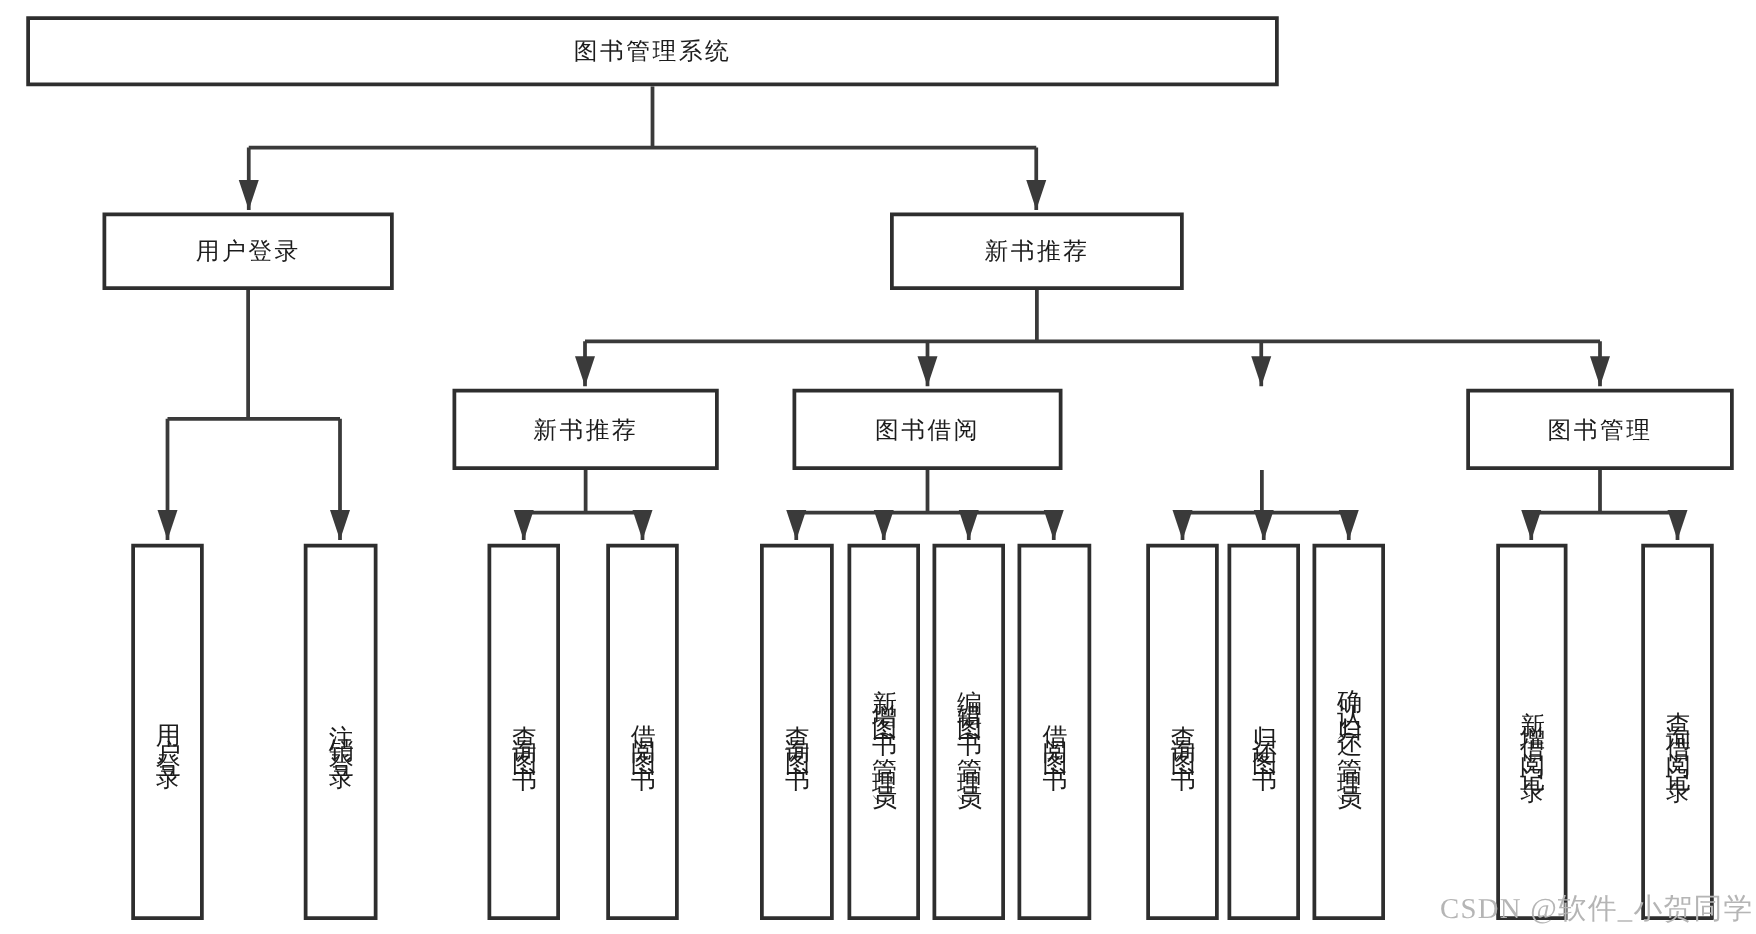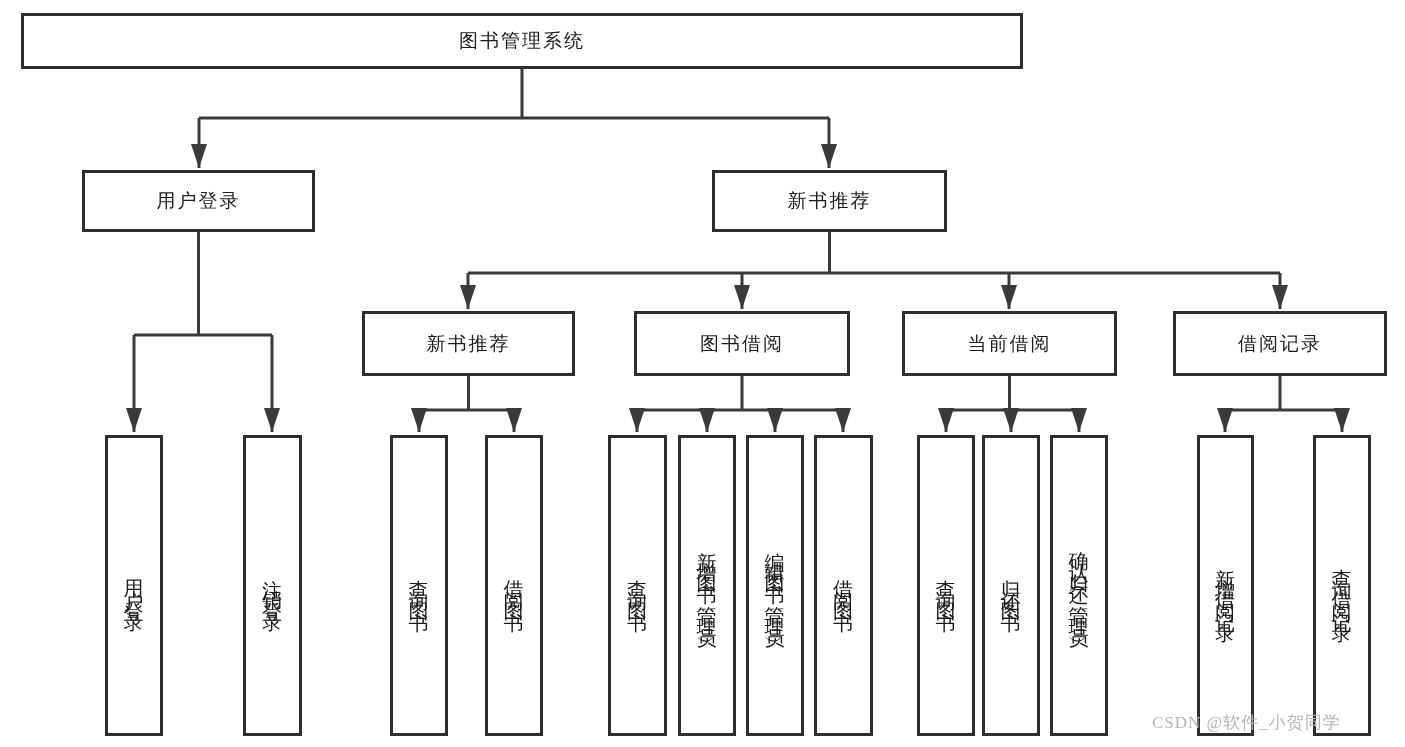--- a/index.html
+++ b/index.html
@@ -22,21 +22,21 @@
   }
   .node.h span{font-size:19px; letter-spacing:2px; white-space:nowrap;}
   .node.root span{font-size:19px; letter-spacing:2px;}
   .node.v span{
     writing-mode:vertical-rl; text-orientation:mixed;
     font-size:20px; line-height:1; letter-spacing:11px;
     white-space:nowrap;
   }
   .watermark{
     position:absolute; left:1152px; top:711px;
-    font-size:17px; color:var(--watermark); letter-spacing:1px;
+    font-size:23px; color:var(--watermark); letter-spacing:1px;
     white-space:nowrap; z-index:5;
   }
 </style>
 </head>
 <body>
 
 <div class="stage">
 
   <svg class="wires" viewBox="0 0 1405 747" xmlns="http://www.w3.org/2000/svg">
     <defs>
@@ -91,25 +91,22 @@
   <div class="node h" style="left:712px;top:170px;width:235px;height:62px">
     <span>新书推荐</span>
   </div>
 
   <div class="node h" style="left:634px;top:311px;width:216px;height:65px">
     <span>图书借阅</span>
   </div>
   <div class="node h" style="left:362px;top:311px;width:213px;height:65px">
     <span>新书推荐</span>
   </div>
-  <div class="node h" style="left:902px;top:311px;width:215px;height:65px">
-    <span>当前借阅</span>
-  </div>
   <div class="node h" style="left:1173px;top:311px;width:214px;height:65px">
-    <span>借阅记录</span>
+    <span>图书管理</span>
   </div>
 
   <div class="node v" style="left:105px;top:435px;width:58px;height:301px">
     <span>用户登录</span>
   </div>
   <div class="node v" style="left:243px;top:435px;width:59px;height:301px">
     <span>注销登录</span>
   </div>
 
   <div class="node v" style="left:390px;top:435px;width:58px;height:301px">

